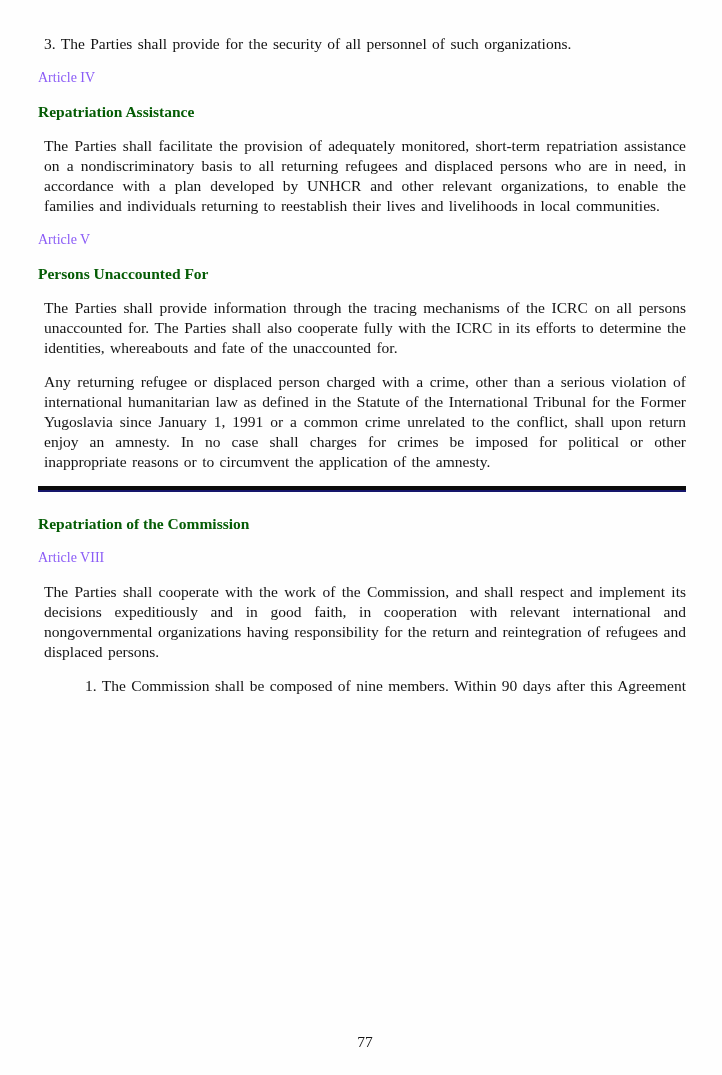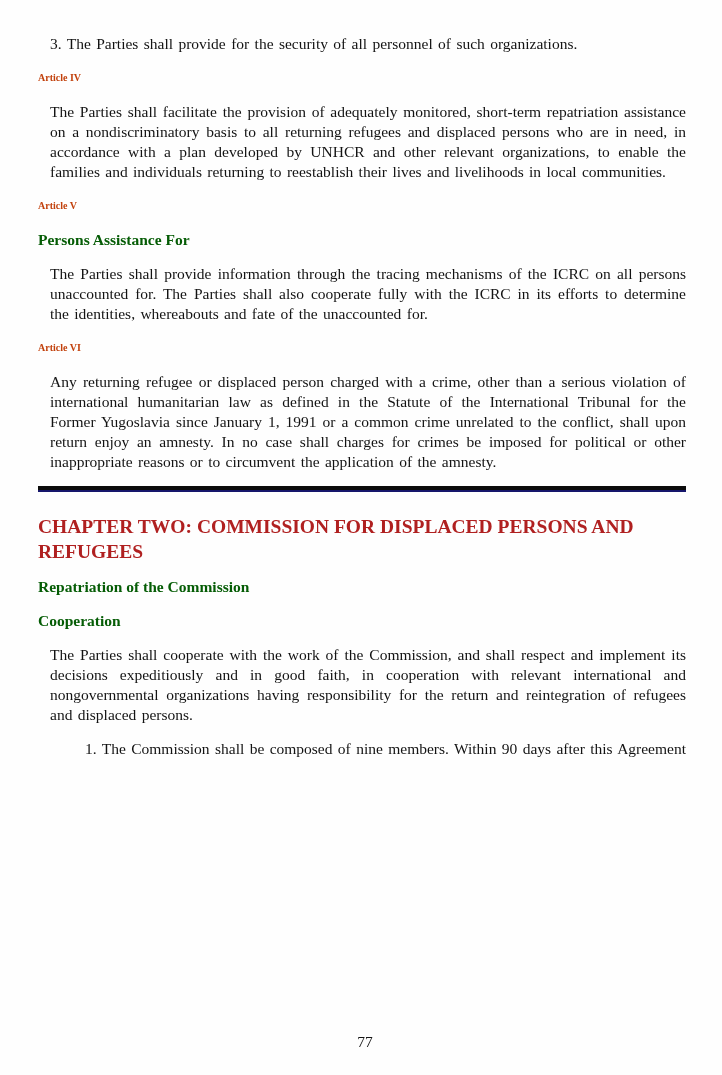--- a/index.html
+++ b/index.html
@@ -15,31 +15,31 @@
     box-sizing: border-box;
     padding: 34px 36px 0 38px;
     font-family: "Liberation Serif", "DejaVu Serif", serif;
     color: #131313;
     overflow: hidden;
   }
   .body-para {
     font-size: 15.5px;
     line-height: 20px;
     text-align: justify;
-    margin: 0 0 14px 12px;
+    margin: 0 0 14px 6px;
     word-spacing: 1.5px;
   }
   .body-para.no-justify {
     text-align: right;
   }
   .article-title {
-    font-size: 10px;
+    font-size: 14px;
     line-height: 20px;
-    font-weight: bold;
-    color: #c2410c;
+    font-weight: normal;
+    color: #8b5cf6;
     margin: 0 0 14px 0;
   }
   .sub-title {
     font-size: 15.5px;
     line-height: 20px;
     font-weight: bold;
     color: #055c05;
     margin: 0 0 14px 0;
   }
   .divider {
@@ -67,35 +67,34 @@
   }
 </style>
 </head>
 <body>
 
 <div class="page">
 
   <p class="body-para">3. The Parties shall provide for the security of all personnel of such organizations.</p>
 
   <p class="article-title">Article IV</p>
+  <p class="sub-title">Repatriation Assistance</p>
   <p class="body-para">The Parties shall facilitate the provision of adequately monitored, short-term repatriation assistance on a nondiscriminatory  basis to all returning refugees and displaced persons who are in need, in accordance with a plan developed by UNHCR and other relevant organizations, to enable the families and individuals returning to reestablish their lives and livelihoods in local communities.</p>
 
   <p class="article-title">Article V</p>
-  <p class="sub-title">Persons Assistance For</p>
+  <p class="sub-title">Persons Unaccounted For</p>
   <p class="body-para">The Parties shall provide information through the tracing mechanisms of the ICRC on all persons unaccounted for. The Parties shall also cooperate fully with the ICRC in its efforts to determine the identities, whereabouts and fate of the unaccounted for.</p>
 
-  <p class="article-title">Article VI</p>
   <p class="body-para">Any returning refugee or displaced person charged with a crime, other than a serious violation of international humanitarian law as defined in the Statute of the International Tribunal for the Former Yugoslavia since January 1, 1991 or a common crime unrelated to the conflict, shall upon return enjoy an amnesty. In no case shall charges for crimes be imposed for political or other inappropriate reasons or to circumvent the application of the amnesty.</p>
 
   <hr class="divider">
 
-  <p class="chapter-title">CHAPTER TWO: COMMISSION FOR DISPLACED PERSONS AND REFUGEES</p>
 
   <p class="sub-title">Repatriation of the Commission</p>
 
-  <p class="sub-title">Cooperation</p>
+  <p class="article-title">Article VIII</p>
   <p class="body-para">The Parties shall cooperate with the work of the Commission, and shall respect and implement its decisions expeditiously and in good faith, in cooperation with relevant international and nongovernmental organizations having responsibility for the return and reintegration of refugees and displaced persons.</p>
 
   <p class="body-para no-justify">1.  The Commission shall be composed of nine members. Within 90 days after this Agreement</p>
 
   <div class="page-number">77</div>
 
 </div>
 
 </body></html>

